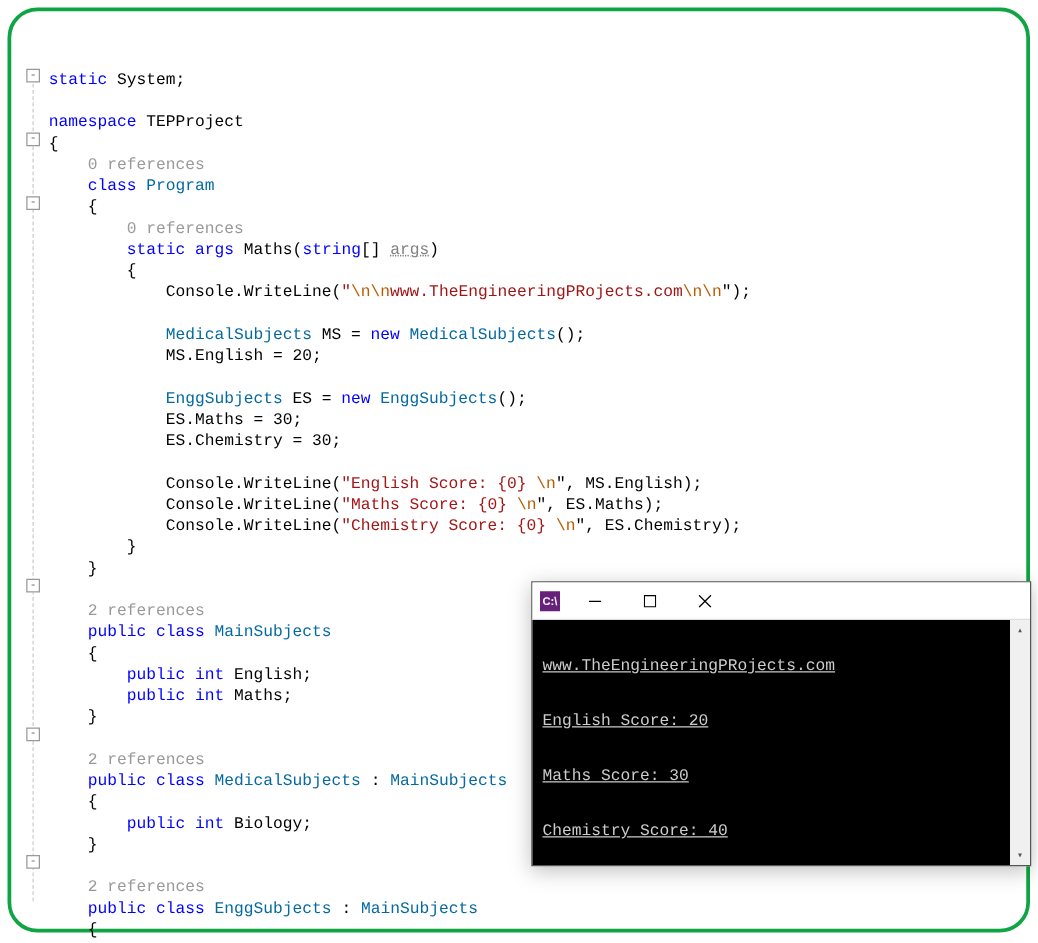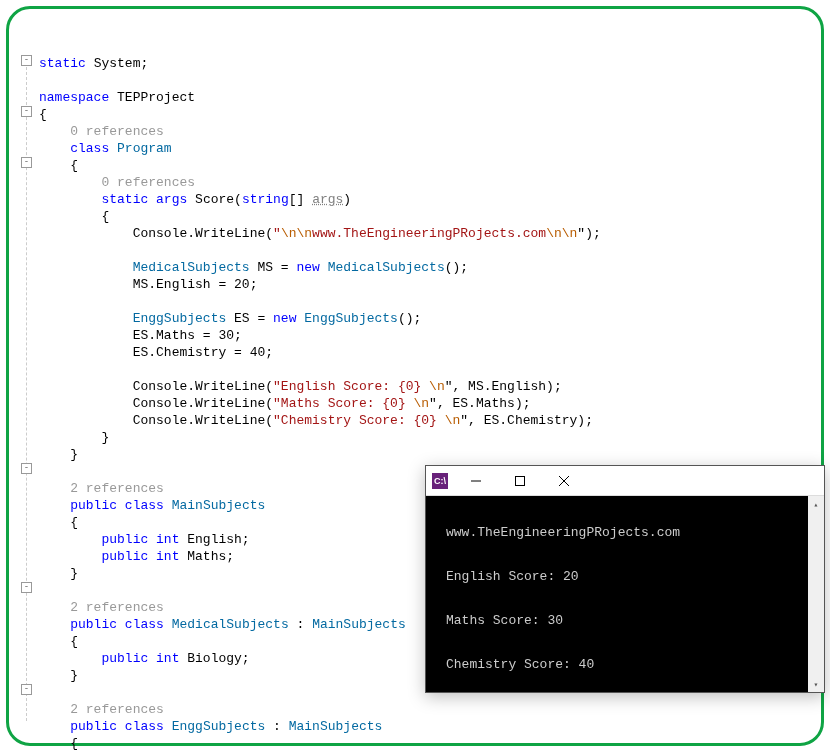--- a/index.html
+++ b/index.html
@@ -111,22 +111,23 @@
   background: #000;
   height: calc(100% - 30px);
   position: relative;
   overflow: hidden;
 }
 .console-content {
   color: #ccc;
   font-family: Consolas, 'Courier New', monospace;
   font-size: 13px;
   line-height: 22px;
-  padding: 4px 20px;
+  padding: 4px 8px;
   white-space: pre;
+  text-decoration: underline;
 }
 .console-scroll {
   position: absolute;
   right: 0;
   top: 0;
   bottom: 0;
   width: 16px;
   background: #f0f0f0;
 }
 .scroll-arrow {
@@ -164,30 +165,30 @@
       <div class="collapse-box" style="top:663px">-</div>
     </div>
 <span><span class="kw">static</span> <span>System</span>;</span>
 
 <span><span class="kw">namespace</span> <span>TEPProject</span></span>
 {
     <span class="ref-label">0 references</span>
     <span class="kw">class</span> <span class="type">Program</span>
     {
         <span class="ref-label">0 references</span>
-        <span class="kw">static</span> <span class="kw">args</span> <span>Score</span>(<span class="kw">string</span>[] <span class="param-underline">args</span>)
+        <span class="kw">static</span> <span class="kw">args</span> <span>Maths</span>(<span class="kw">string</span>[] <span class="param-underline">args</span>)
         {
             <span>Console</span><span>.WriteLine(</span><span class="str">"<span class="esc">\n\n</span><span>www.TheEngineeringPRojects.com</span><span class="esc">\n\n</span></span><span>");</span>
 
             <span class="type">MedicalSubjects</span><span> MS = </span><span class="kw">new</span> <span class="type">MedicalSubjects</span><span>();</span>
             <span>MS.English = 20;</span>
 
             <span class="type">EnggSubjects</span><span> ES = </span><span class="kw">new</span> <span class="type">EnggSubjects</span><span>();</span>
             <span>ES.Maths = 30;</span>
-            <span>ES.Chemistry = 40;</span>
+            <span>ES.Chemistry = 30;</span>
 
             <span>Console</span><span>.WriteLine(</span><span class="str">"English Score: {0} </span><span class="esc">\n</span><span class="str"></span><span>", MS.English);</span>
             <span>Console</span><span>.WriteLine(</span><span class="str">"Maths Score: {0} </span><span class="esc">\n</span><span>", ES.Maths);</span>
             <span>Console</span><span>.WriteLine(</span><span class="str">"Chemistry Score: {0} </span><span class="esc">\n</span><span>", ES.Chemistry);</span>
         }
     }
 
     <span class="ref-label">2 references</span>
     <span class="kw">public</span> <span class="kw">class</span> <span class="type">MainSubjects</span>
     {

